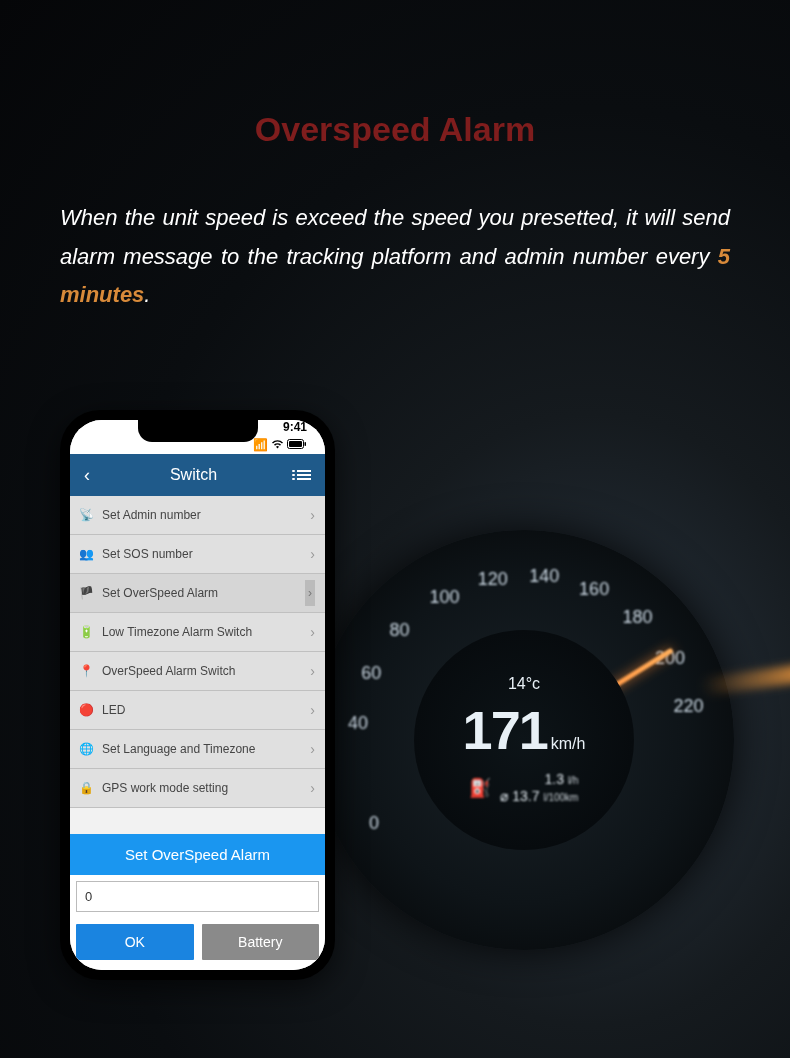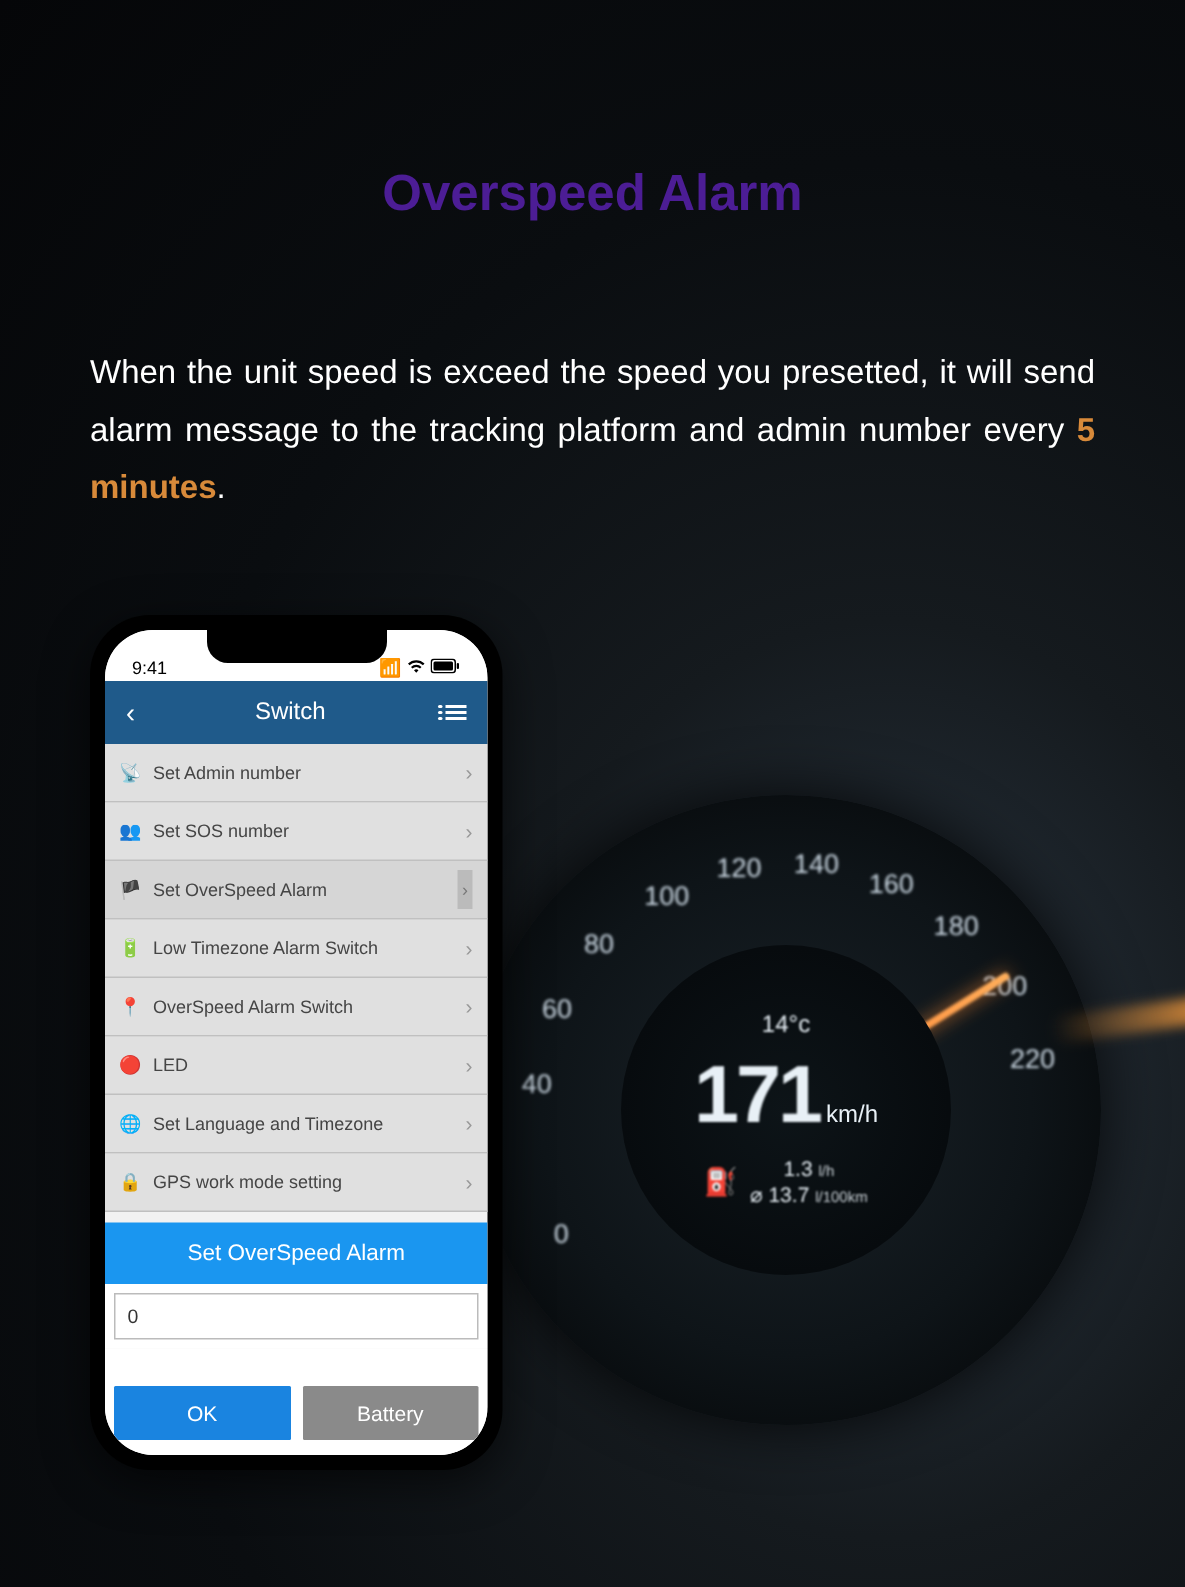--- a/index.html
+++ b/index.html
@@ -5,32 +5,33 @@
   * { margin: 0; padding: 0; box-sizing: border-box; }
   body {
     width: 790px;
     height: 1058px;
     background: radial-gradient(ellipse at 75% 68%, #2a3540 0%, #151a1e 30%, #0a0d10 60%, #050608 100%);
     font-family: -apple-system, BlinkMacSystemFont, "Segoe UI", Arial, sans-serif;
     position: relative;
     overflow: hidden;
   }
   .page-title {
-    color: #4c1d95;
+    color: #7f1d1d;
     font-size: 34px;
     font-weight: 700;
     text-align: center;
     padding-top: 110px;
   }
   .page-desc {
     color: #fff;
     font-size: 22px;
     line-height: 1.75;
     text-align: justify;
-    margin: 80px 60px 0 60px;
+    margin: 50px 60px 0 60px;
+    font-style: italic;
   }
   .highlight { color: #d88a3a; font-weight: 700; }
   
   .speedo {
     position: absolute;
     right: 56px;
     top: 530px;
     width: 420px;
     height: 420px;
   }
@@ -86,21 +87,21 @@
   .speed-unit { font-size: 16px; margin-left: 4px; vertical-align: baseline; }
   .fuel-row {
     display: flex;
     align-items: center;
     gap: 8px;
     font-size: 14px;
     margin-top: 10px;
     filter: blur(0.8px);
   }
   .fuel-icon { font-size: 18px; }
-  .fuel-nums { text-align: center; line-height: 1.2; }
+  .fuel-nums { text-align: right; line-height: 1.2; }
   .fuel-small { font-size: 10px; opacity: 0.85; }
   .glow-arc {
     position: absolute;
     right: -30px;
     top: 670px;
     width: 120px;
     height: 18px;
     background: linear-gradient(to right, rgba(255,150,50,0), rgba(255,160,60,0.9));
     border-radius: 9px;
     filter: blur(4px);
@@ -137,22 +138,23 @@
     border-radius: 0 0 14px 14px;
     z-index: 10;
   }
   .status-bar {
     height: 34px;
     display: flex;
     justify-content: space-between;
     align-items: flex-end;
     padding: 0 18px 2px 18px;
     font-size: 12px;
-    font-weight: 400;
+    font-weight: 700;
     background: #fff;
+    flex-direction: column;
   }
   .status-right { display: flex; gap: 3px; align-items: center; }
   .nav-header {
     background: #1f5a8a;
     height: 42px;
     display: flex;
     align-items: center;
     justify-content: space-between;
     padding: 0 14px;
     color: #fff;
@@ -209,21 +211,20 @@
     padding: 6px 6px 10px 6px;
     background: #fff;
   }
   .btn {
     flex: 1;
     padding: 10px 0;
     text-align: center;
     color: #fff;
     font-size: 14px;
     border-radius: 1px;
-    margin-top: 19px;
   }
   .btn-ok { background: #1a84e0; }
   .btn-cancel { background: #8a8a8a; }
   .selected-item { background: #d6d6d6; }
   .selected-item .chev {
     background: #bbb;
     width: 10px;
     height: 26px;
     display: flex;
     align-items: center;

